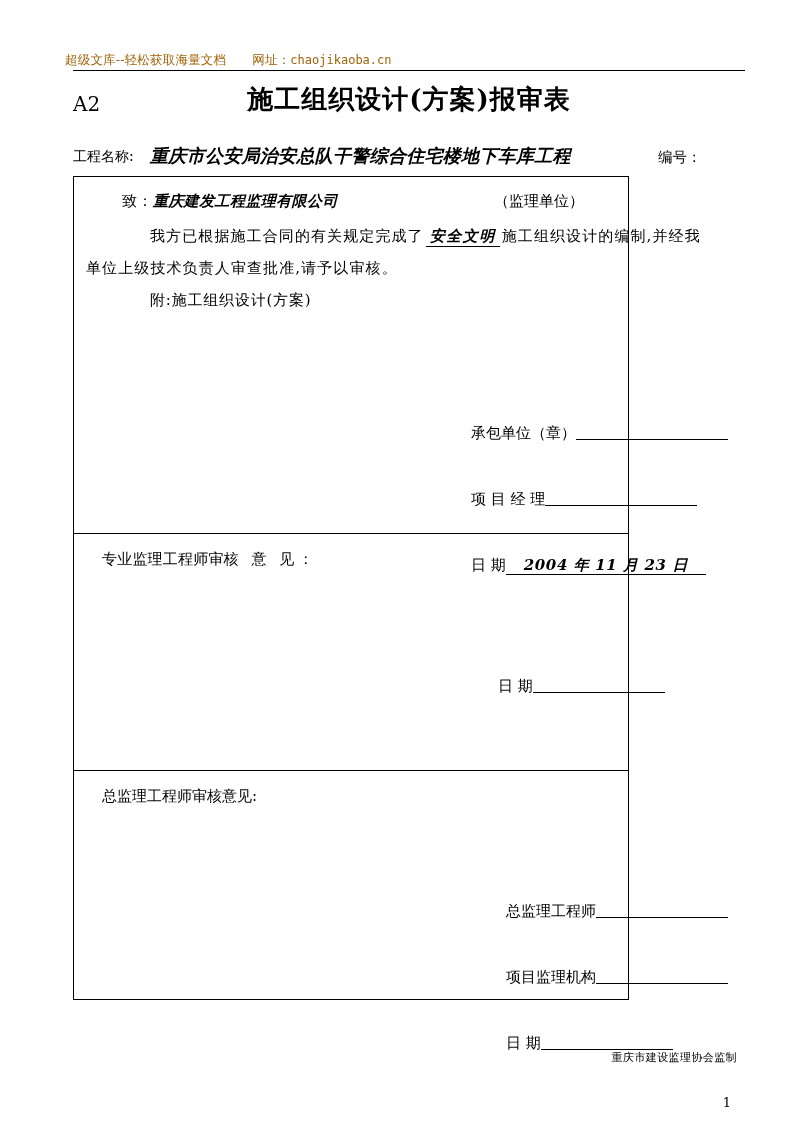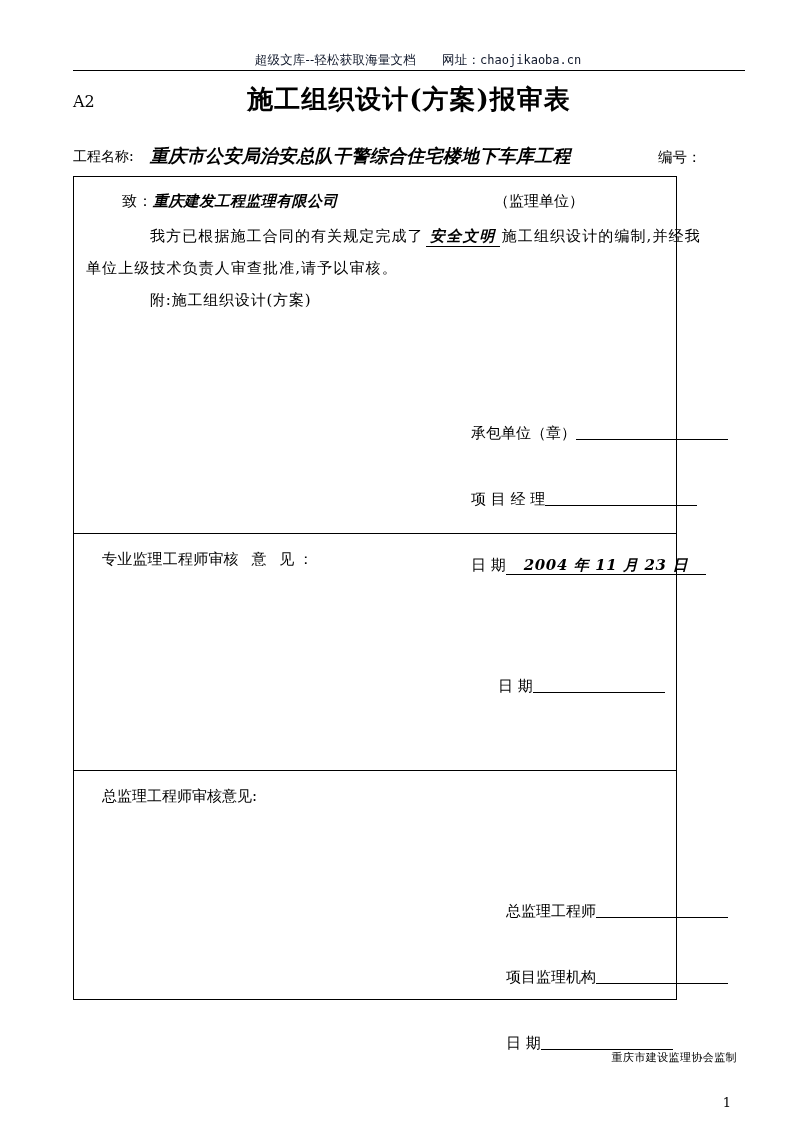--- a/index.html
+++ b/index.html
@@ -17,29 +17,29 @@
   }
 
   .page {
     position: absolute;
     inset: 0;
   }
 
   
   .doc-header {
     position: absolute;
-    left: 82px;
+    left: 65px;
     top: 52px;
     width: 672px;
-    text-align: center;
+    text-align: left;
     font-family: "DejaVu Serif", "Liberation Serif", serif;
     font-size: 12.5px;
     letter-spacing: 0.2px;
     white-space: nowrap;
-    color: #0f172a;
+    color: #a16207;
   }
   .doc-header .url-label { margin-left: 26px; }
   .doc-header .url-value {
     font-family: "DejaVu Sans Mono", "Liberation Mono", monospace;
     font-size: 12px;
     letter-spacing: 0;
   }
   .header-rule {
     position: absolute;
     left: 73px;
@@ -55,21 +55,21 @@
     left: 73px;
     top: 82px;
     width: 672px;
     height: 38px;
   }
   .form-code {
     position: absolute;
     left: 0;
     top: 10px;
     font-family: "DejaVu Serif", "Liberation Serif", serif;
-    font-size: 16px;
+    font-size: 20px;
   }
   .doc-title {
     position: absolute;
     left: 0;
     top: 0;
     width: 672px;
     text-align: center;
     font-family: "DejaVu Serif", "Liberation Serif", serif;
     font-size: 26px;
     font-weight: 700;
@@ -108,21 +108,21 @@
     top: 4px;
     font-family: "DejaVu Serif", "Liberation Serif", serif;
     font-size: 14.5px;
   }
 
   
   .form-table {
     position: absolute;
     left: 73px;
     top: 176px;
-    width: 604px;
+    width: 556px;
     height: 824px;
     border: 1.7px solid #000;
     box-sizing: border-box;
   }
   .form-section {
     position: relative;
     box-sizing: border-box;
     width: 100%;
   }
   .sec-contractor { height: 357px; border-bottom: 1.7px solid #000; }

